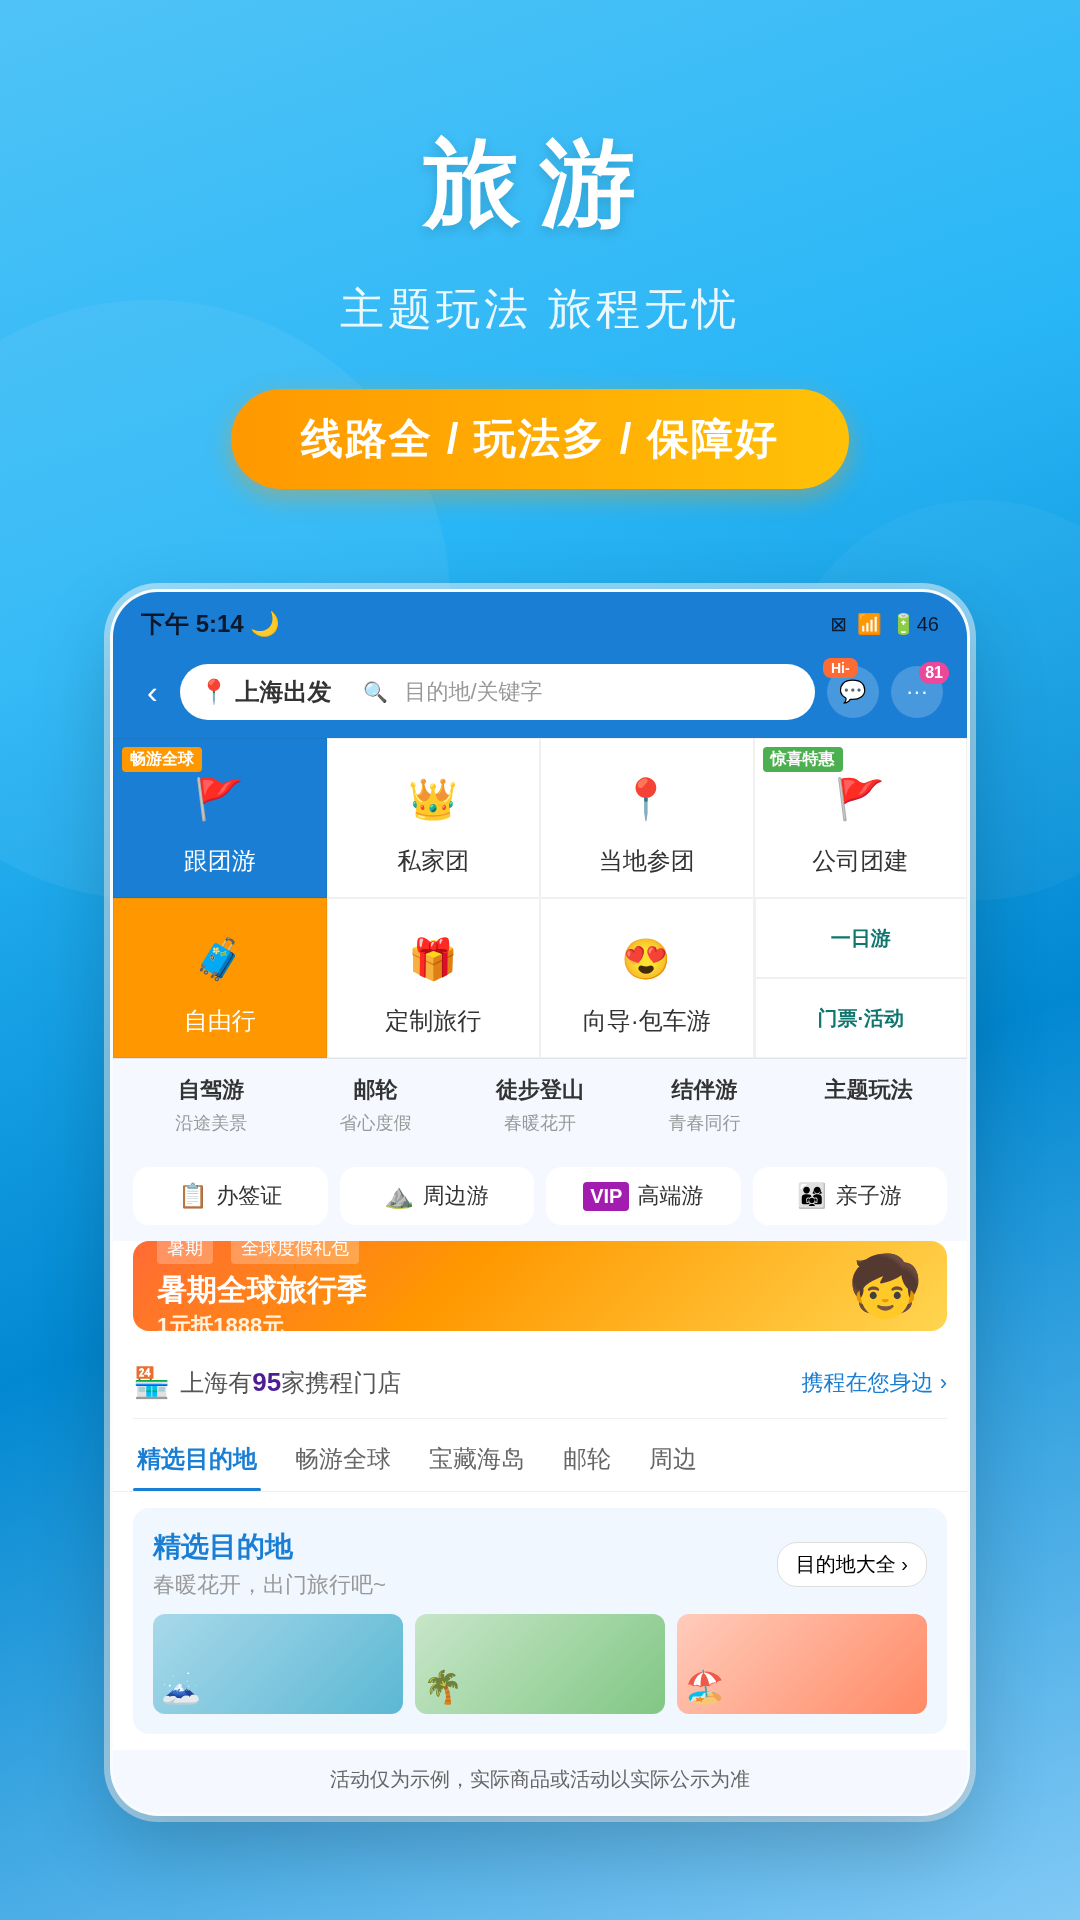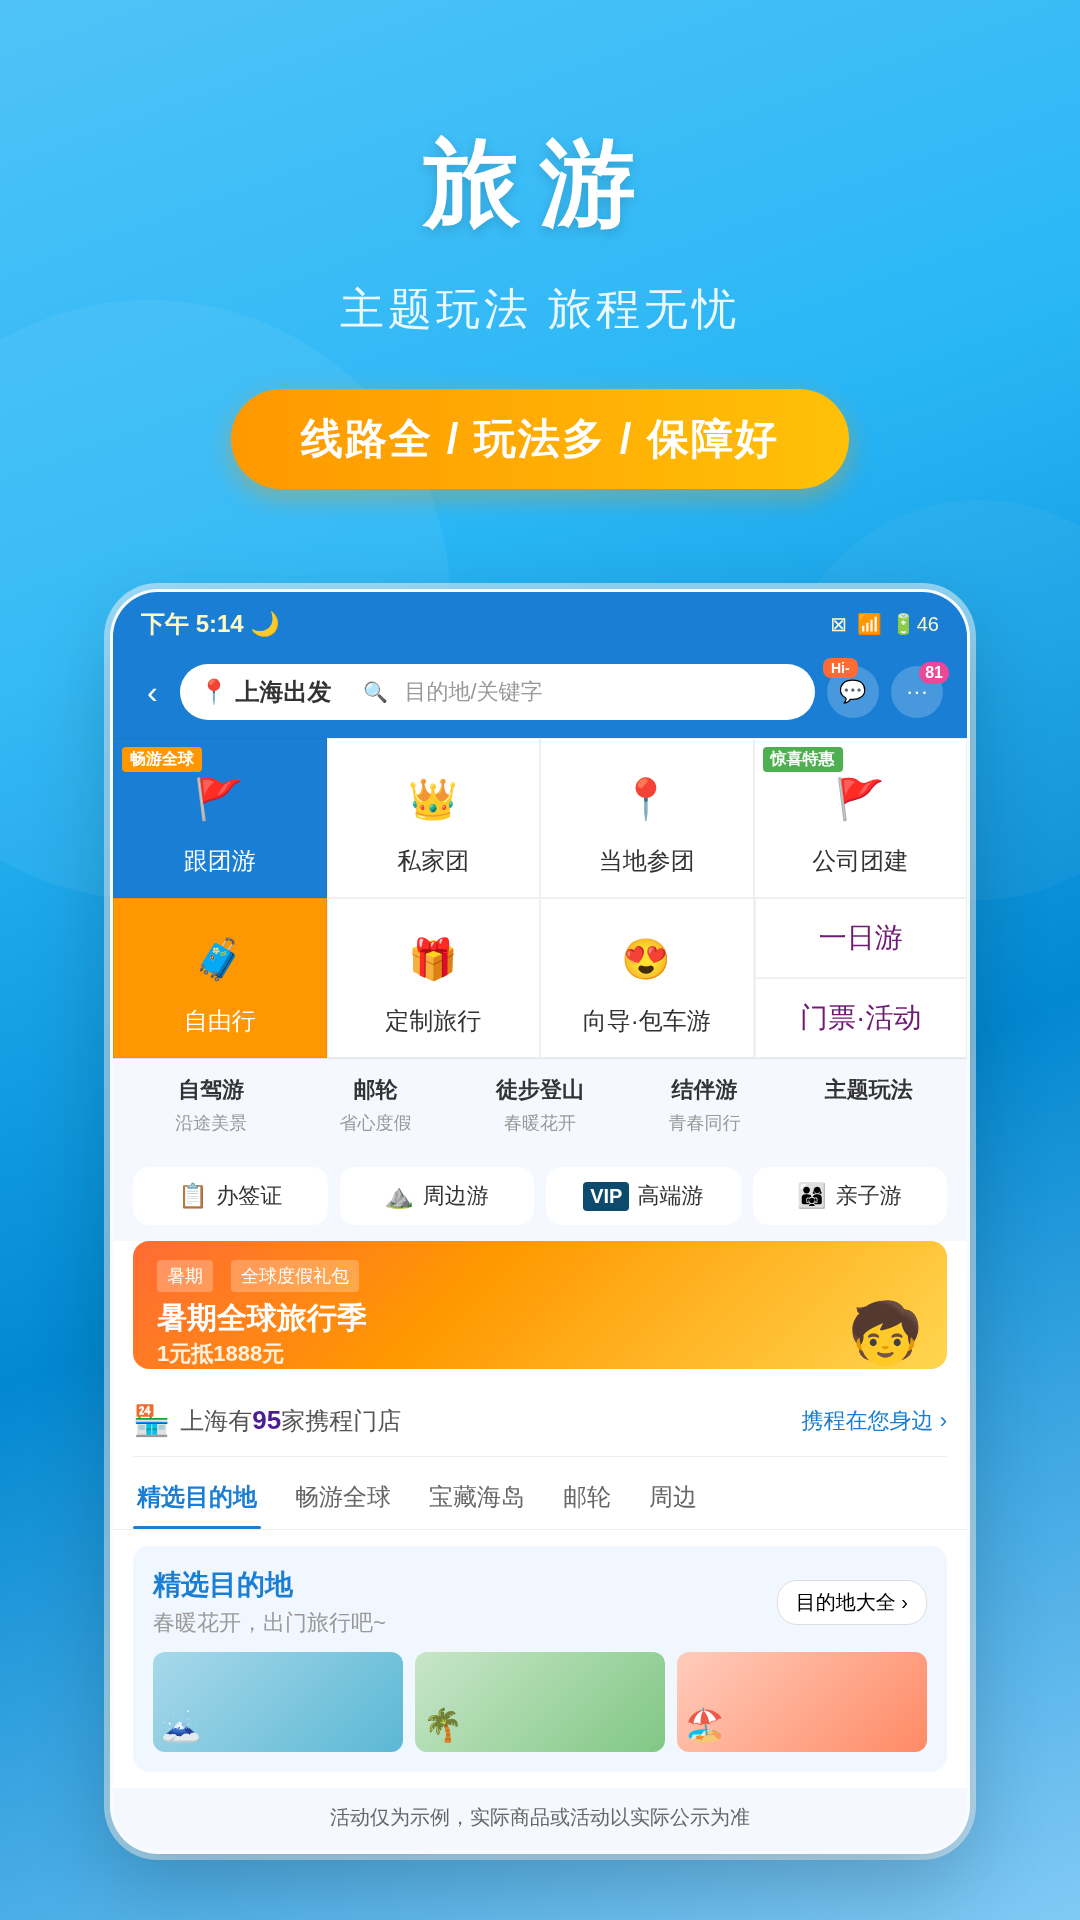--- a/index.html
+++ b/index.html
@@ -86,21 +86,21 @@
       border: 3px solid rgba(255,255,255,0.7);
     }
 
     
     .status-bar {
       background: #1a7fd4;
       padding: 16px 28px 10px;
       display: flex;
       justify-content: space-between;
       align-items: center;
-      color: #fef9c3;
+      color: #0f172a;
       font-size: 22px;
     }
     .status-time { font-weight: 600; font-size: 24px; }
     .status-icons { display: flex; align-items: center; gap: 10px; font-size: 20px; }
 
     
     .nav-bar {
       background: #1a7fd4;
       padding: 14px 24px 18px;
       display: flex;
@@ -253,24 +253,24 @@
       font-size: 22px;
       color: #333;
       font-weight: 500;
     }
 
     
     .banner-section {
       margin: 0 20px 16px;
       border-radius: 16px;
       overflow: hidden;
-      height: 128px;
+      height: 90px;
       background: linear-gradient(135deg, #ff6b35 0%, #ff9800 40%, #ffd54f 100%);
       display: flex;
-      align-items: flex-end;
+      align-items: center;
       padding: 0 24px;
       position: relative;
     }
     .banner-text-area { flex: 1; }
     .banner-title {
       font-size: 30px;
       font-weight: 800;
       color: #fff;
     }
     .banner-badge {
@@ -421,23 +421,23 @@
       flex: 1;
       padding: 10px 8px;
       display: flex;
       flex-direction: column;
       align-items: center;
       justify-content: center;
       gap: 4px;
       border: 0.5px solid rgba(0,0,0,0.06);
     }
     .right-half-title {
-      font-size: 28px;
-      color: #701a75;
-      font-weight: 400;
+      font-size: 20px;
+      color: #0f766e;
+      font-weight: 700;
     }
   </style>
 </head>
 <body>
 
 <div class="bg-wave bg-wave-1"></div>
 <div class="bg-wave bg-wave-2"></div>
 
 <div class="header-section">
   <div class="main-title">旅游</div>
@@ -577,21 +577,21 @@
       <div class="quick-links">
         <div class="quick-link-item">
           <span style="font-size:24px; color:#e91e63;">📋</span>
           <span>办签证</span>
         </div>
         <div class="quick-link-item">
           <span style="font-size:24px;">⛰️</span>
           <span>周边游</span>
         </div>
         <div class="quick-link-item">
-          <span style="font-size:20px; background:#0c4a6e; color:#fff; padding:3px 7px; border-radius:4px; font-weight:700;">VIP</span>
+          <span style="font-size:20px; background:#a21caf; color:#fff; padding:3px 7px; border-radius:4px; font-weight:700;">VIP</span>
           <span>高端游</span>
         </div>
         <div class="quick-link-item">
           <span style="font-size:24px;">👨‍👩‍👧</span>
           <span>亲子游</span>
         </div>
       </div>
 
       <div class="banner-section">
         <div class="banner-text-area">

